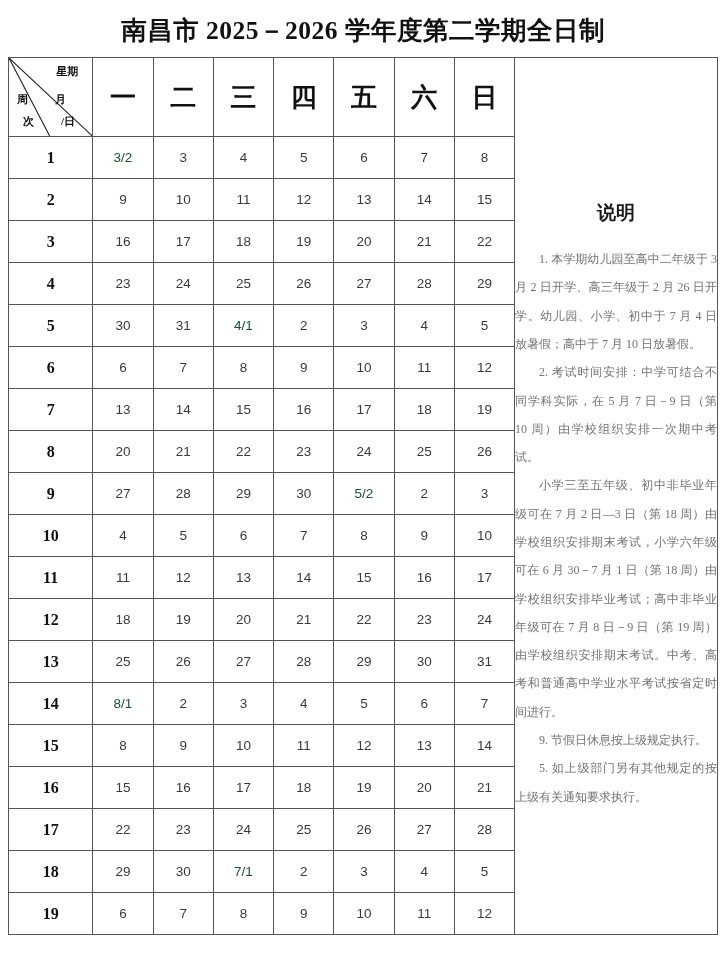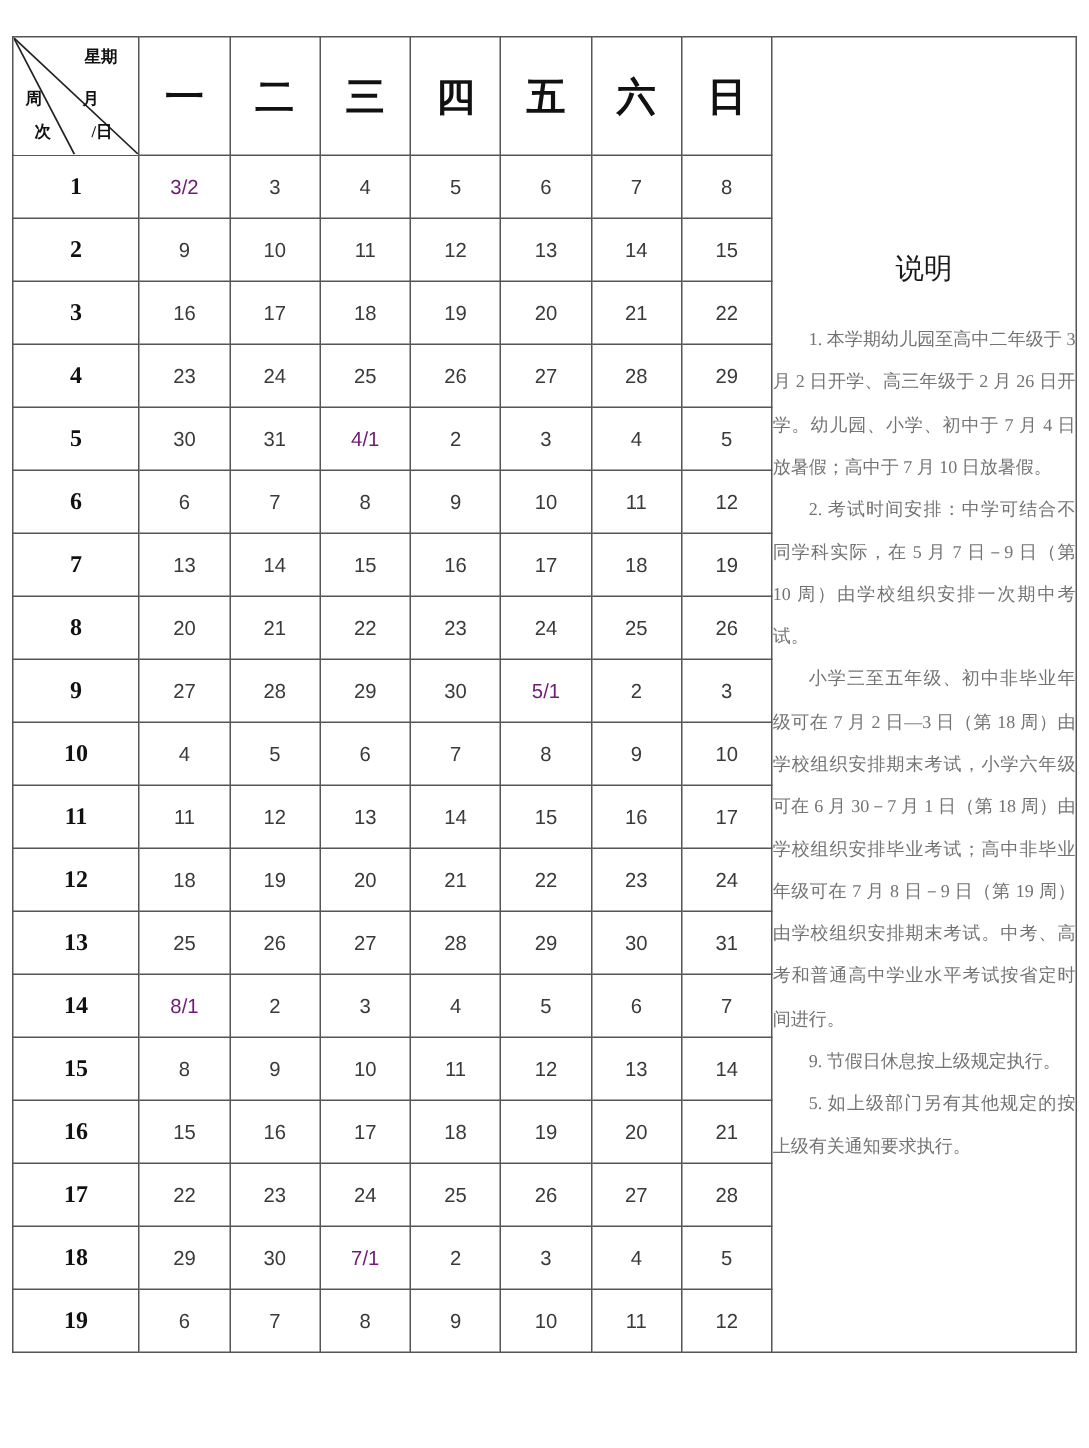--- a/index.html
+++ b/index.html
@@ -100,21 +100,21 @@
     font-weight: bold;
     font-family: "Liberation Serif", "DejaVu Serif", serif;
     color: #111111;
   }
   td.daycell {
     font-size: 13.5px;
     font-family: "Liberation Sans", "DejaVu Sans", sans-serif;
     color: #3a3a3a;
   }
   td.daycell.boundary {
-    color: #701a75;
+    color: #14532d;
   }
 
   
   td.notes {
     vertical-align: top;
     text-align: left;
     padding: 6px 9px 6px 10px;
   }
   .notes-inner {
     font-family: "Liberation Serif", "DejaVu Serif", serif;
@@ -128,20 +128,21 @@
     margin: 0;
     text-indent: 2em;
   }
 </style>
 </head>
 <body>
 
 <div id="page">
 
   <div class="title-block">
+    <div class="title-line">南昌市 2025－2026 学年度第二学期全日制</div>
   </div>
 
   <div class="cal-wrap">
     <table class="cal">
       <colgroup>
         <col class="c-week">
         <col class="c-day">
           <col class="c-day">
           <col class="c-day">
           <col class="c-day">
@@ -164,21 +165,21 @@
             <span class="lbl lbl-wk2">次</span>
           </td>
           <td class="dayhead">一</td>
           <td class="dayhead">二</td>
           <td class="dayhead">三</td>
           <td class="dayhead">四</td>
           <td class="dayhead">五</td>
           <td class="dayhead">六</td>
           <td class="dayhead">日</td>
           <td class="notes" rowspan="20">
-            <div style="text-align: center; font-size: 19px; font-weight: normal; height: 64px; line-height: 64px;">说明</div>
+            <div style="text-align: center; font-size: 19px; font-weight: bold; height: 64px; line-height: 64px;">说明</div>
           <div class="notes-inner">
                 <p>1. 本学期幼儿园至高中二年级于 3 月 2 日开学、高三年级于 2 月 26 日开学。幼儿园、小学、初中于 7 月 4 日放暑假；高中于 7 月 10 日放暑假。</p>
                 <p>2. 考试时间安排：中学可结合不同学科实际，在 5 月 7 日－9 日（第 10 周）由学校组织安排一次期中考试。</p>
                 <p>小学三至五年级、初中非毕业年级可在 7 月 2 日—3 日（第 18 周）由学校组织安排期末考试，小学六年级可在 6 月 30－7 月 1 日（第 18 周）由学校组织安排毕业考试；高中非毕业年级可在 7 月 8 日－9 日（第 19 周）由学校组织安排期末考试。中考、高考和普通高中学业水平考试按省定时间进行。</p>
                 <p>9. 节假日休息按上级规定执行。</p>
                 <p>5. 如上级部门另有其他规定的按上级有关通知要求执行。</p>
               </div>
             </td>
         </tr>
           <tr class="wkrow">
@@ -260,21 +261,21 @@
             <td class="daycell">24</td>
             <td class="daycell">25</td>
             <td class="daycell">26</td>
           </tr>
           <tr class="wkrow">
             <td class="wknum">9</td>
             <td class="daycell">27</td>
             <td class="daycell">28</td>
             <td class="daycell">29</td>
             <td class="daycell">30</td>
-            <td class="daycell boundary">5/1</td>
+            <td class="daycell boundary">5/2</td>
             <td class="daycell">2</td>
             <td class="daycell">3</td>
           </tr>
           <tr class="wkrow">
             <td class="wknum">10</td>
             <td class="daycell">4</td>
             <td class="daycell">5</td>
             <td class="daycell">6</td>
             <td class="daycell">7</td>
             <td class="daycell">8</td>

